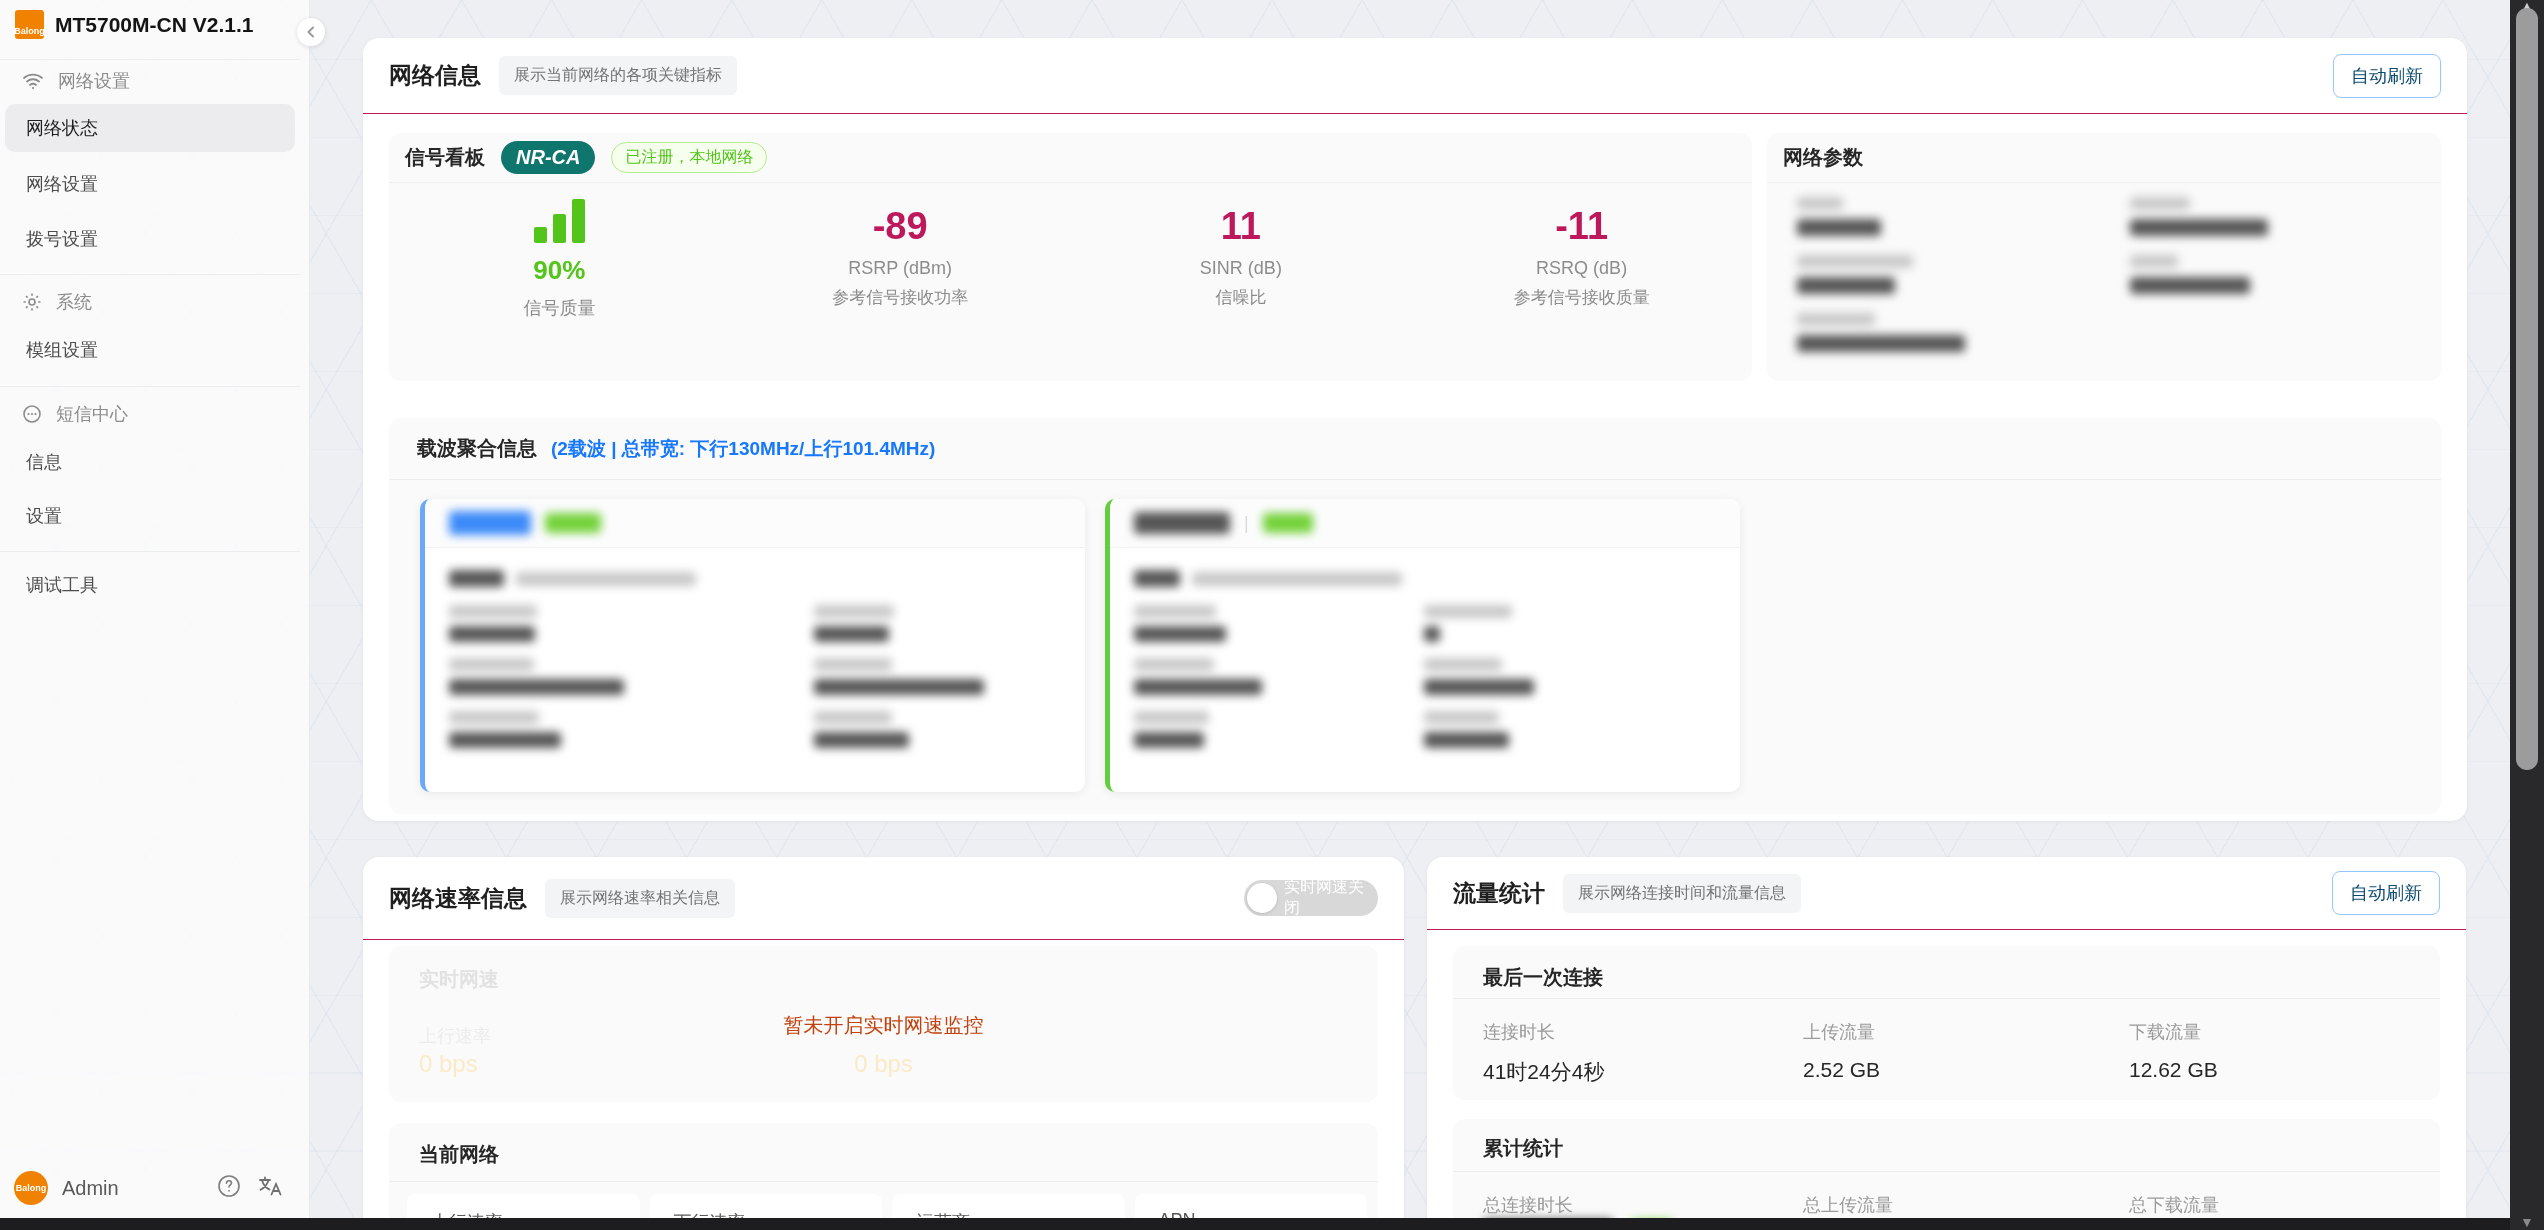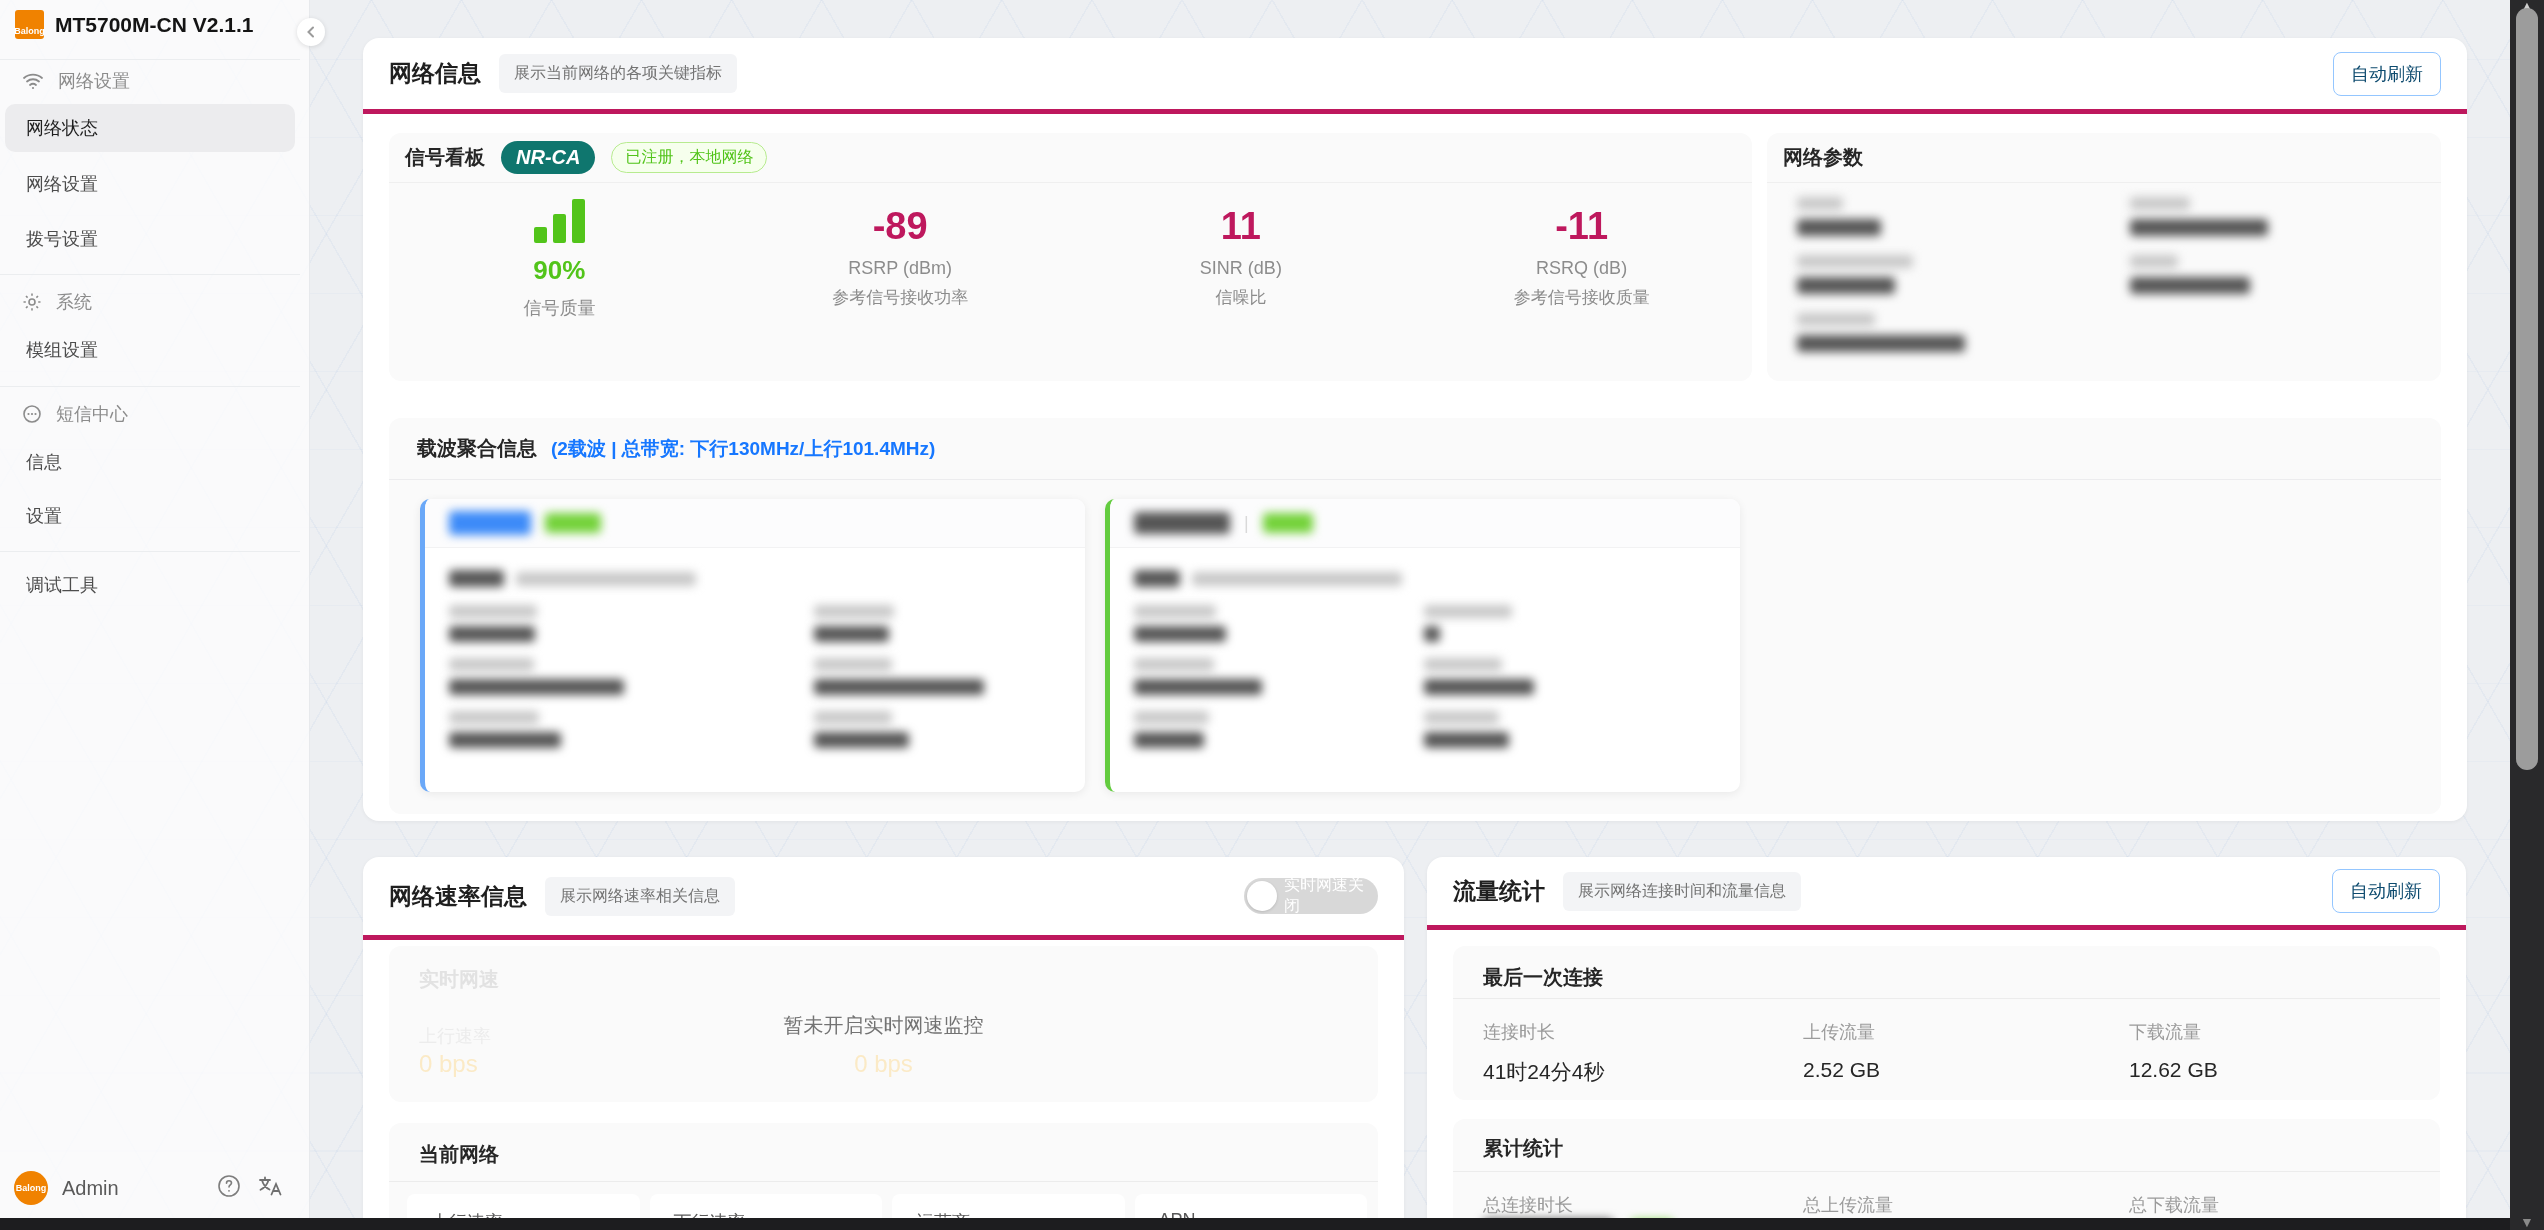--- a/index.html
+++ b/index.html
@@ -39,21 +39,21 @@
   .user-name{ font-size:20px; color:#5a5a5a; flex:1; }
   .foot-icon{ color:#7d7d7d; }
 
   .collapse-btn{ position:absolute; left:297px; top:18px; width:28px; height:28px; border-radius:50%;
     background:#fff; box-shadow:0 1px 5px rgba(0,0,0,.12); z-index:3;
     display:flex; align-items:center; justify-content:center; color:#9b9b9b; cursor:pointer; }
 
   
   .panel{ position:absolute; background:#fff; border-radius:16px; box-shadow:0 1px 4px rgba(0,0,0,.05); z-index:1; }
   .panel-header{ height:76px; display:flex; align-items:center; padding:0 26px; gap:18px;
-    border-bottom:5px solid #be185d; }
+    border-bottom:1px solid #be185d; }
   .panel-title{ font-size:23px; font-weight:700; color:#1f1f1f; }
   .hdr-pill{ background:#f3f4f6; color:#737373; font-size:16px; padding:9px 15px; border-radius:6px; }
   .spacer{ flex:1; }
   .refresh-btn{ border:1px solid #94c6ff; color:#0c4a6e; background:#fff; font-size:18px;
     padding:9px 17px; border-radius:8px; cursor:pointer; font-family:inherit; }
 
   .card{ position:absolute; background:#fafafa; border-radius:12px; }
   .card-header{ height:50px; display:flex; align-items:center; padding:0 16px; gap:16px;
     border-bottom:1px solid #efefef; }
   .card-title{ font-size:20px; font-weight:700; color:#262626; }
@@ -93,21 +93,21 @@
   .ccard-body{ padding:22px 24px 0 24px; }
   .cline1{ display:flex; align-items:center; gap:12px; margin-bottom:18px; }
   .cgrid{ display:grid; row-gap:16px; }
   .cg .b-light{ margin-bottom:8px; height:13px; }
   .cg .b-dark{ height:16px; }
 
   
   .faint-title{ font-size:20px; font-weight:700; color:#e2e2e2; }
   .faint-label{ font-size:18px; color:#ececec; }
   .faint-val{ font-size:24px; font-weight:400; color:#fbeac6; }
-  .empty-msg{ font-size:20px; color:#737373; }
+  .empty-msg{ font-size:20px; color:#c2410c; }
 
   .toggle{ width:134px; height:36px; background:#d8d8d8; border-radius:18px; position:relative;
     display:flex; align-items:center; cursor:pointer; }
   .knob{ position:absolute; left:3px; top:3px; width:30px; height:30px; border-radius:50%; background:#fff;
     box-shadow:0 1px 3px rgba(0,0,0,.15); }
   .toggle-label{ color:#fff; font-size:16px; margin-left:40px; }
 
   .field-box{ flex:1; background:#fff; border-radius:8px; height:90px; padding:16px 0 0 24px;
     font-size:18px; color:#595959; }
 

